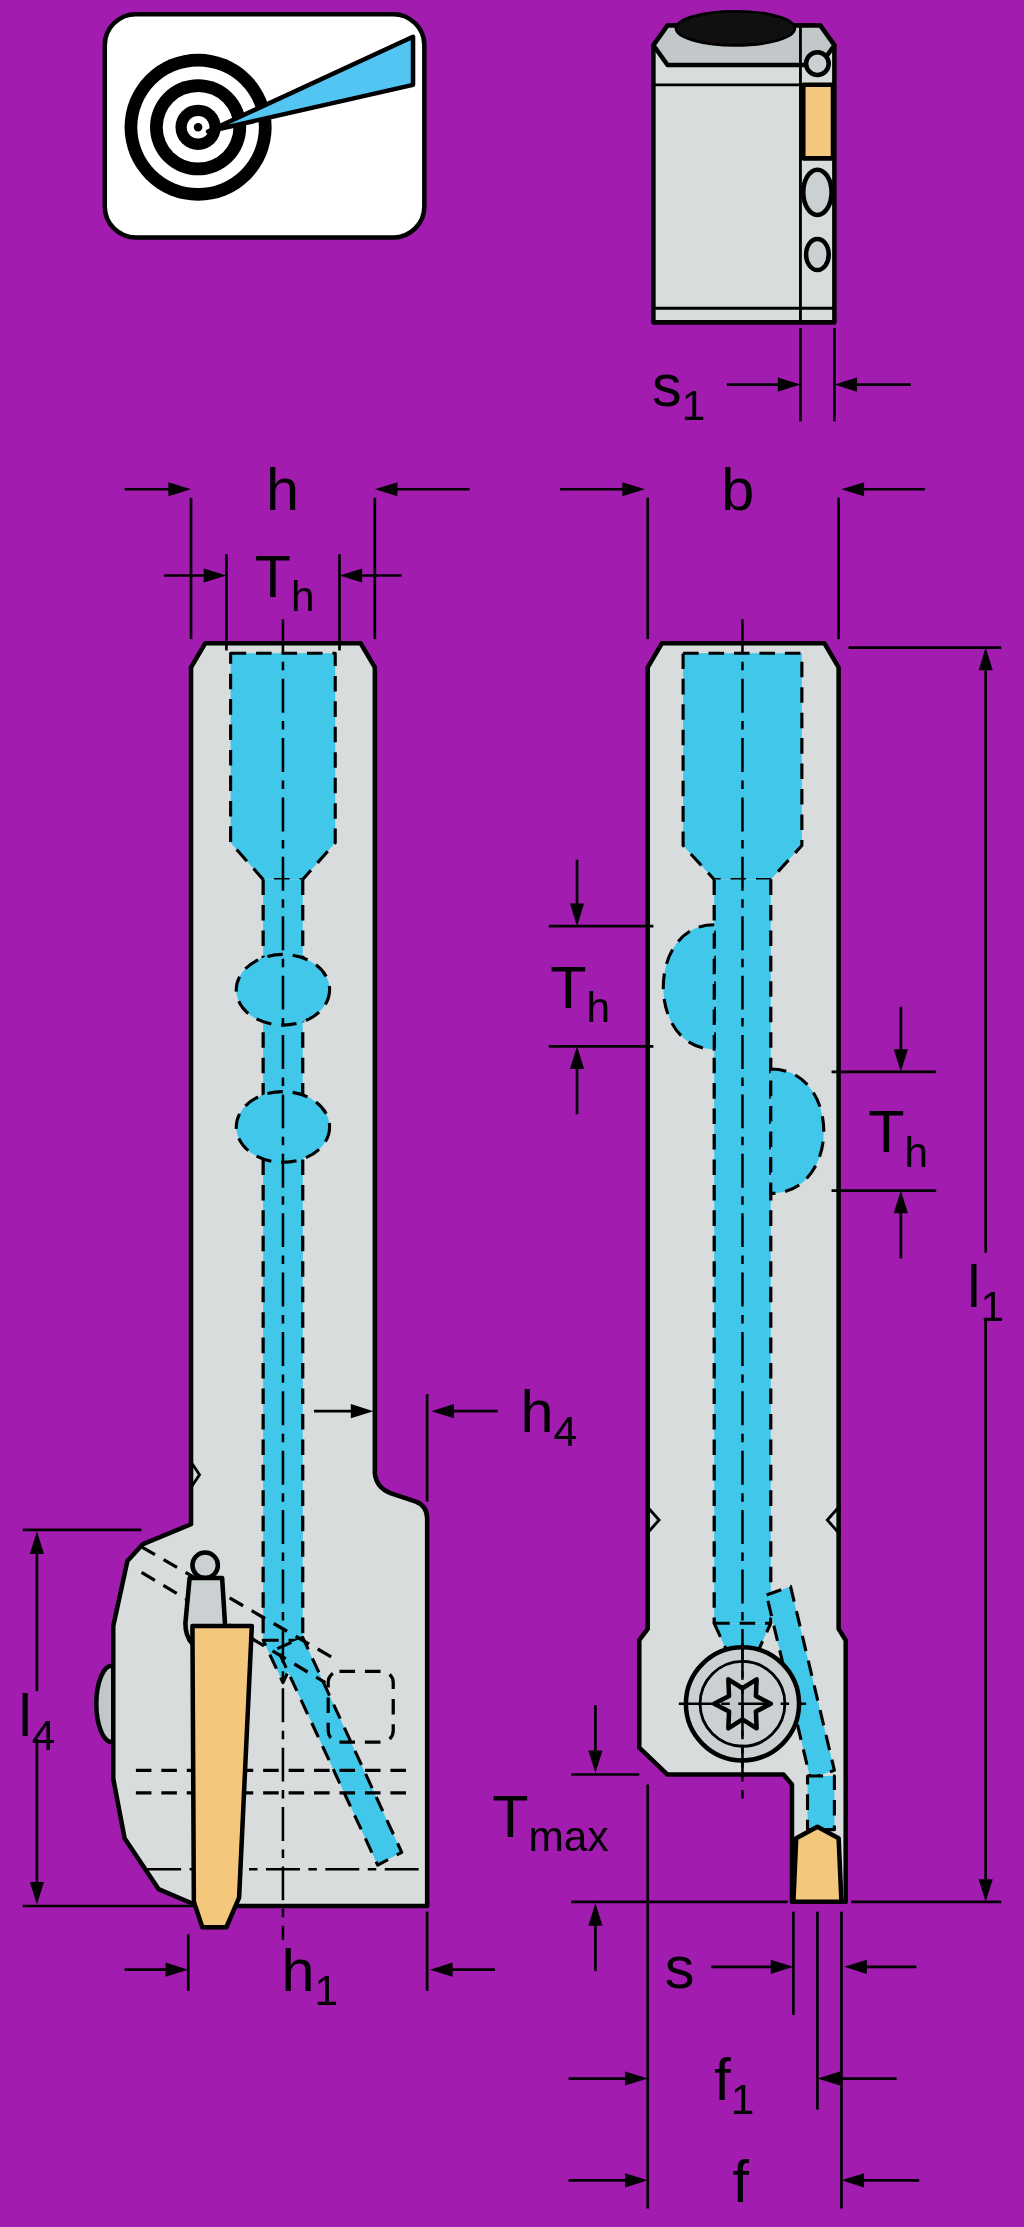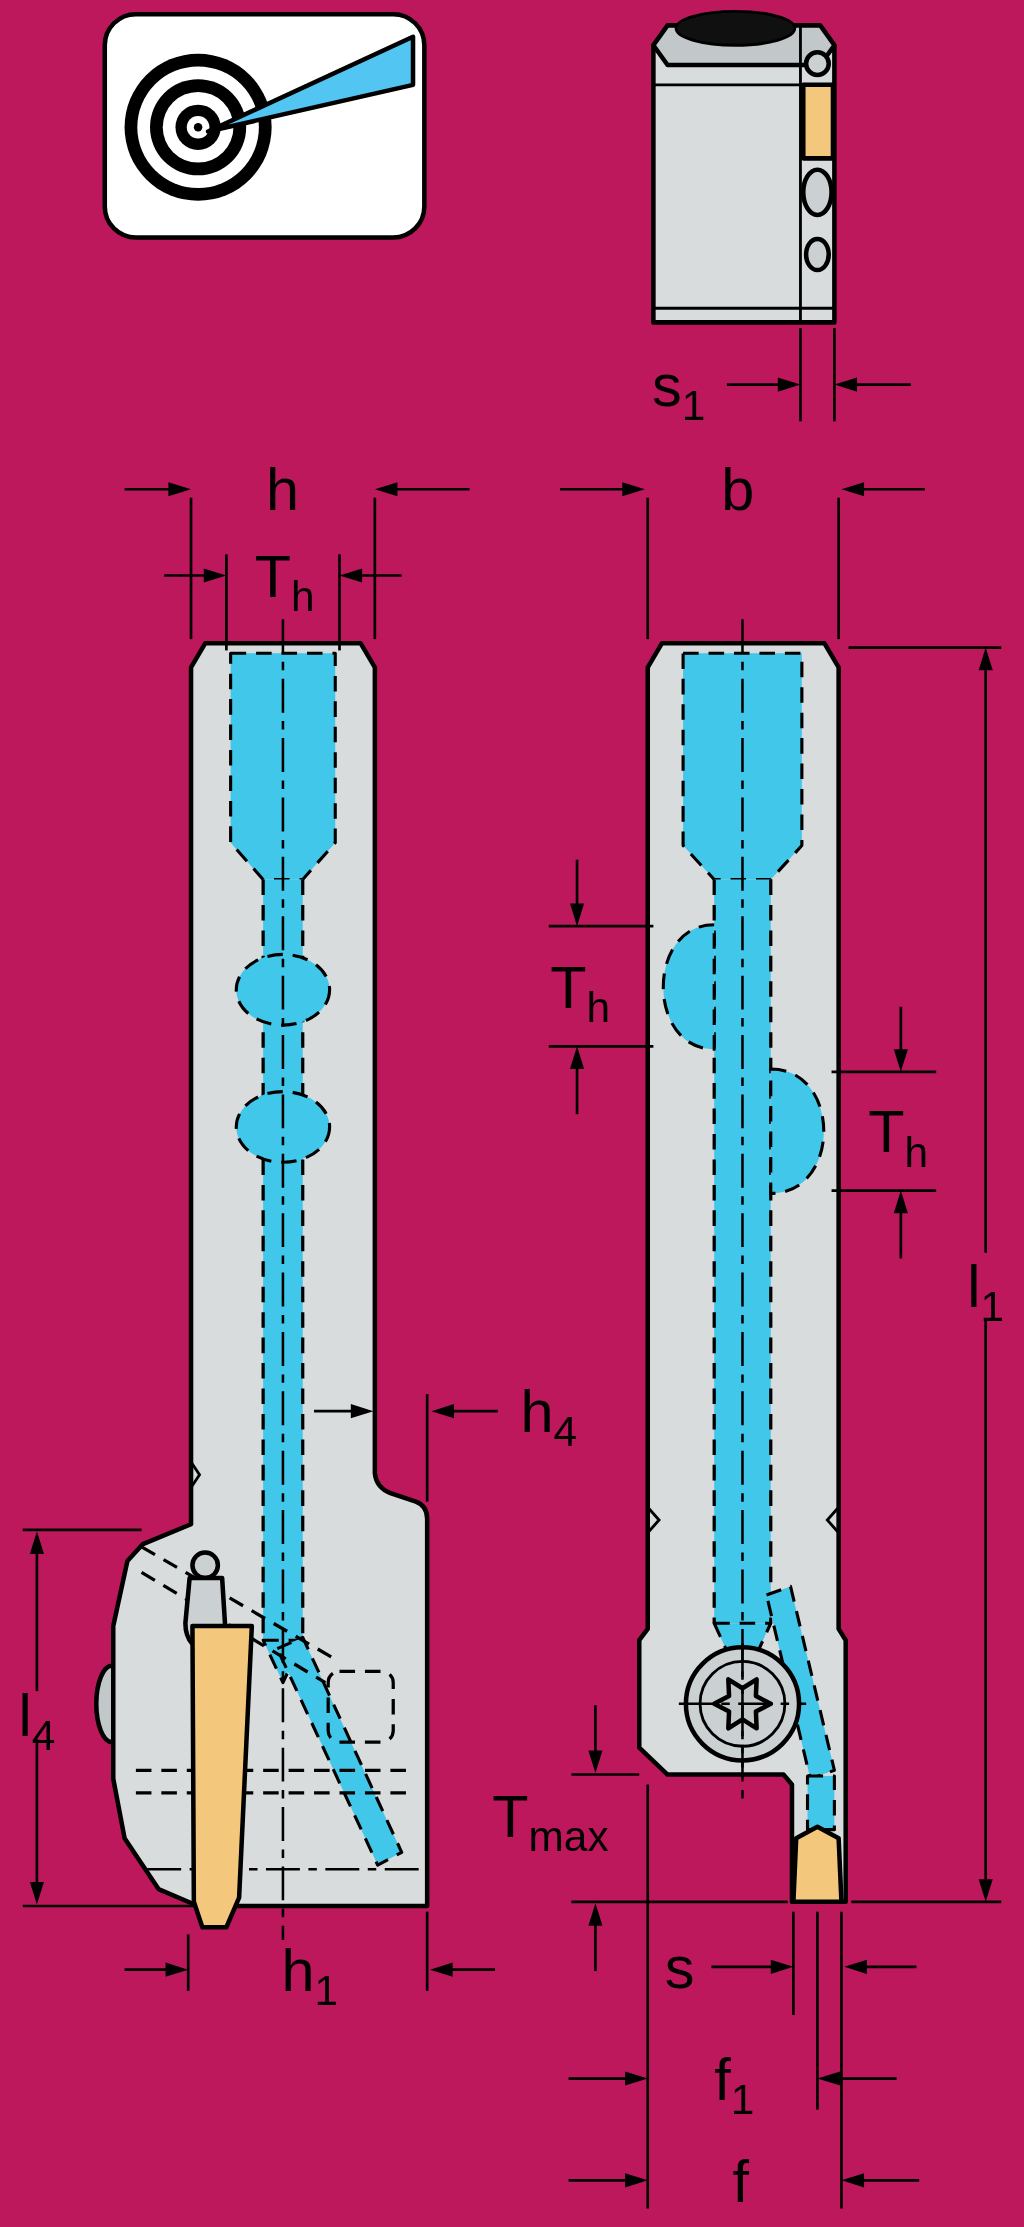--- a/index.html
+++ b/index.html
@@ -1,16 +1,16 @@
 <!DOCTYPE html>
 <html><head>
 <meta charset="utf-8">
 <style>
   html,body{margin:0;padding:0;background:#ffffff;}
-  .page{width:1024px;height:2227px;background:#be185d;overflow:hidden;}
+  .page{width:1024px;height:2227px;background:#a21caf;overflow:hidden;}
   svg{display:block;}
   
   .solid{stroke:#000;stroke-width:3.2;stroke-linejoin:round;}
   .thin{stroke:#000;stroke-width:2;fill:none;}
   
   .dash{stroke:#000;stroke-width:2.3;fill:none;stroke-dasharray:11 7;}
   
   .coolfill{stroke:#000;stroke-width:2.2;stroke-dasharray:11 7;stroke-linejoin:round;}
   .fillonly{stroke:none;}
   

